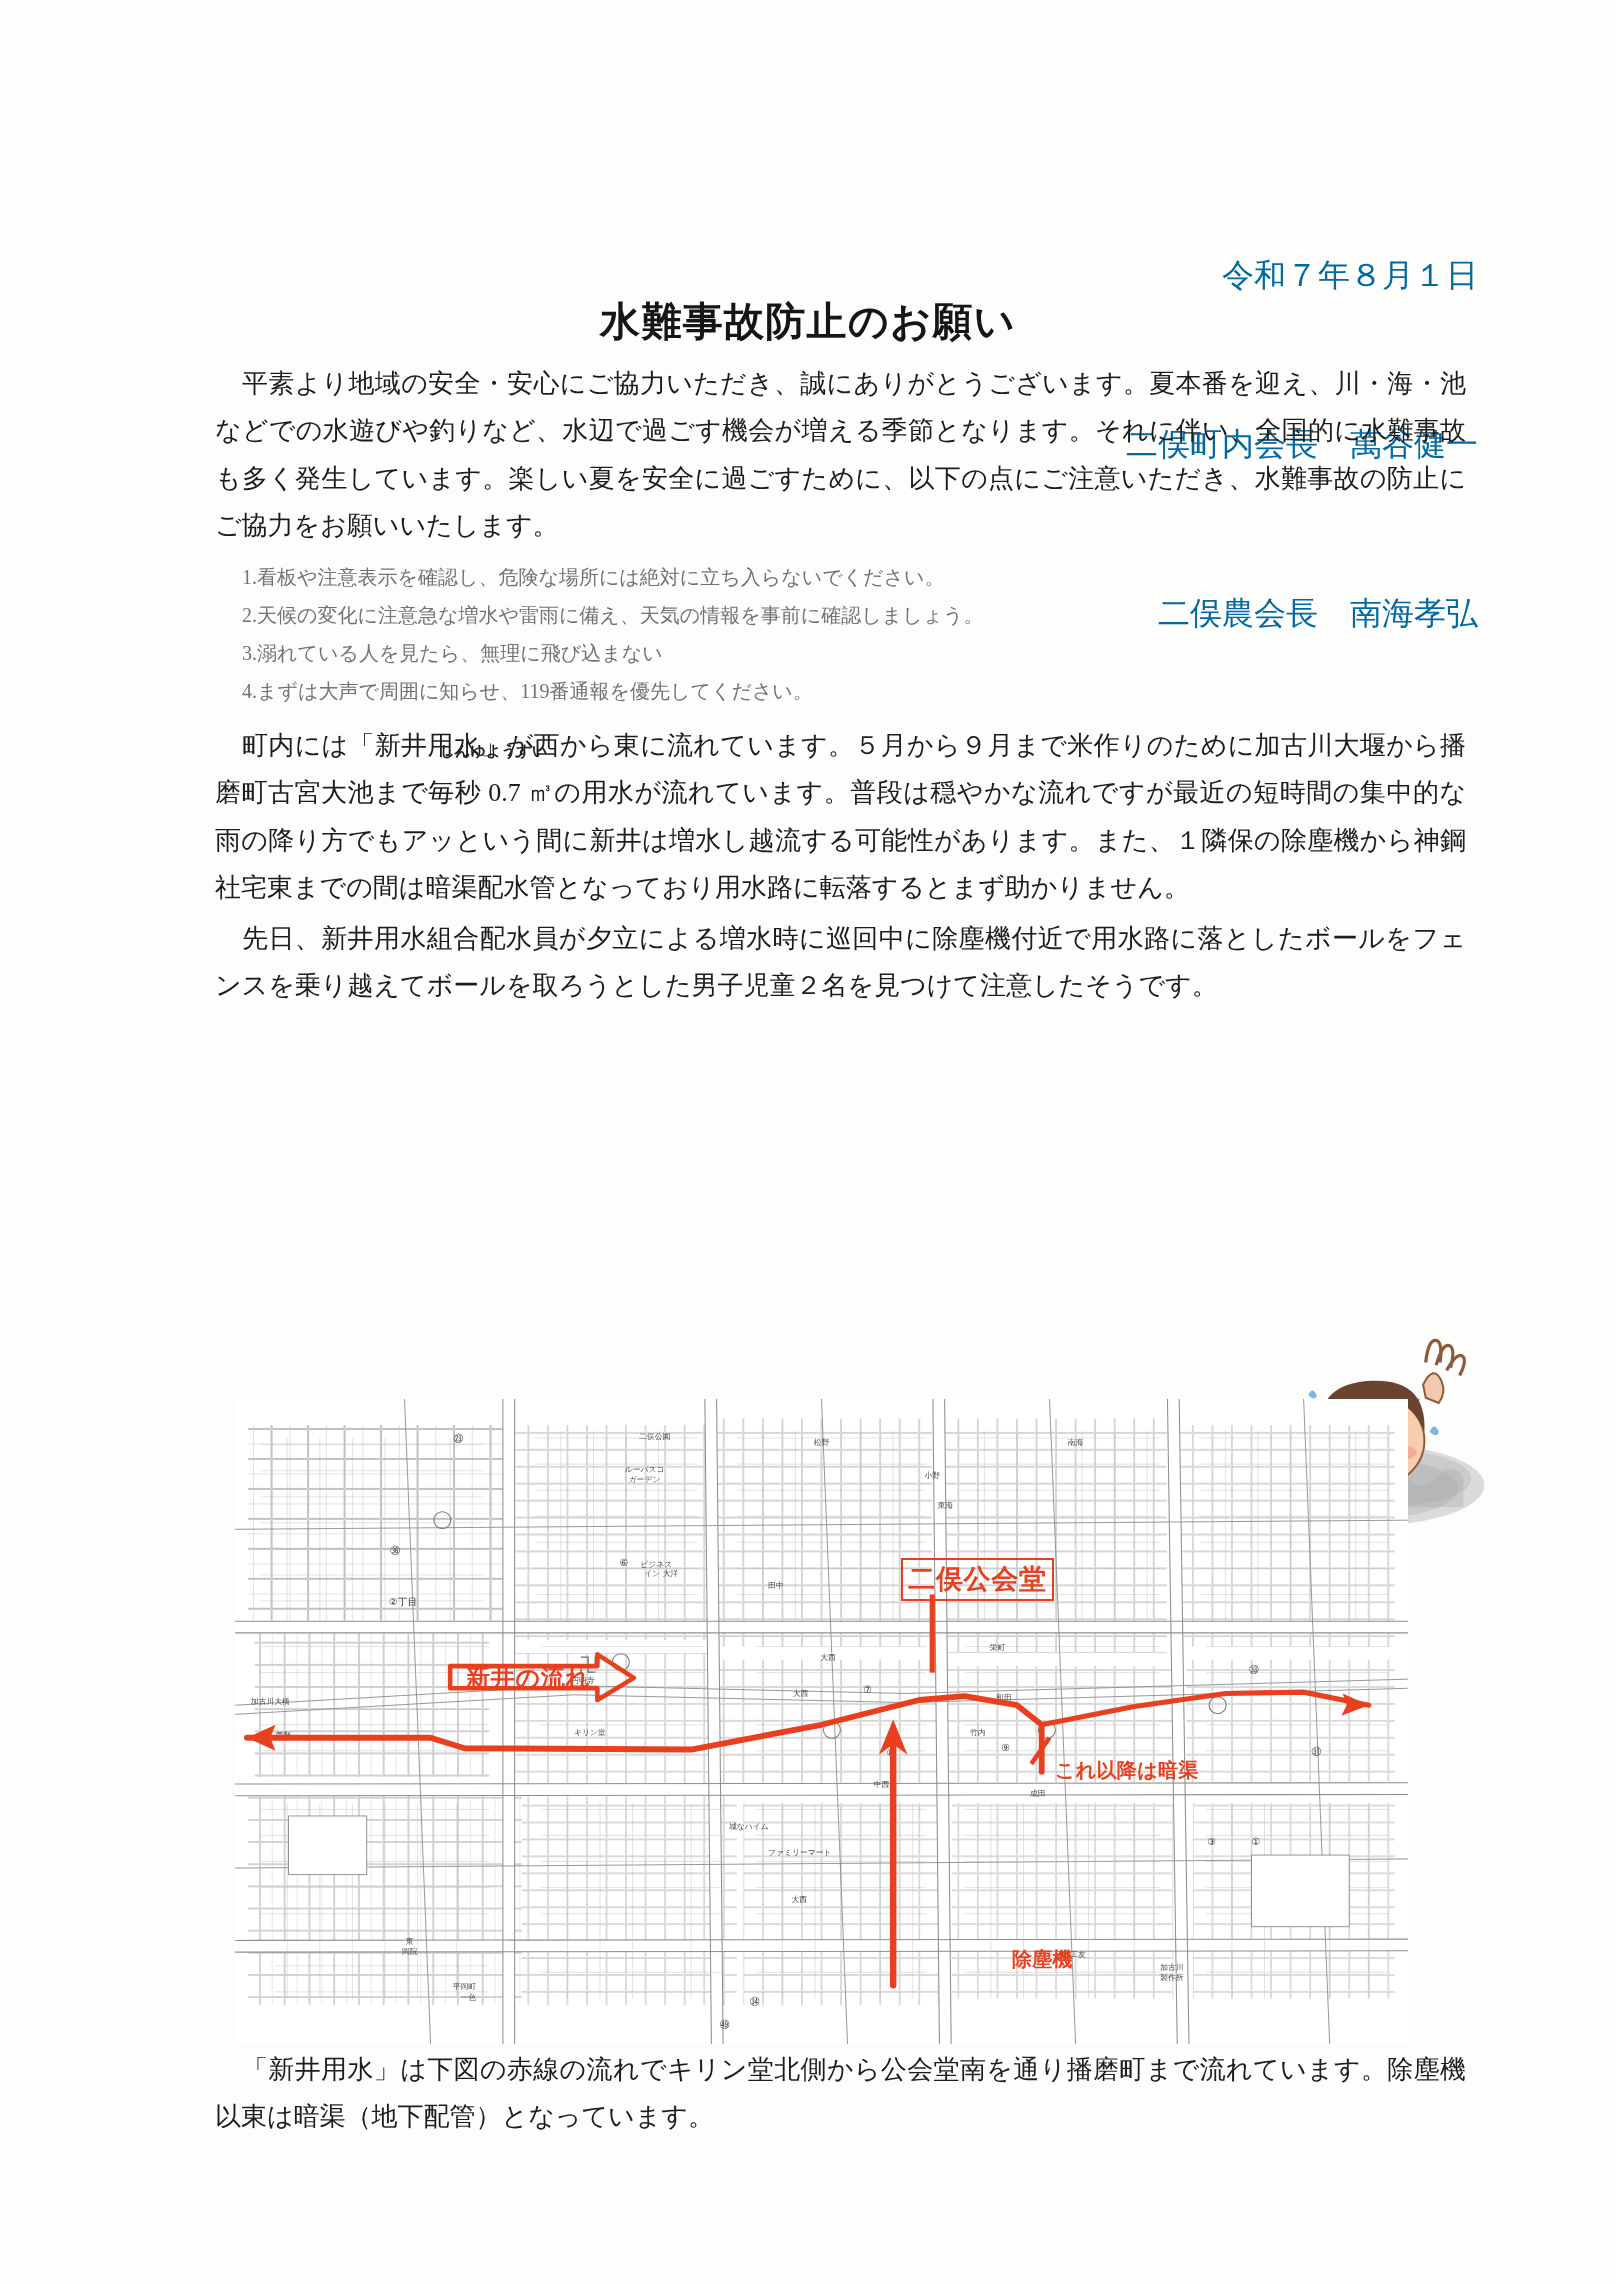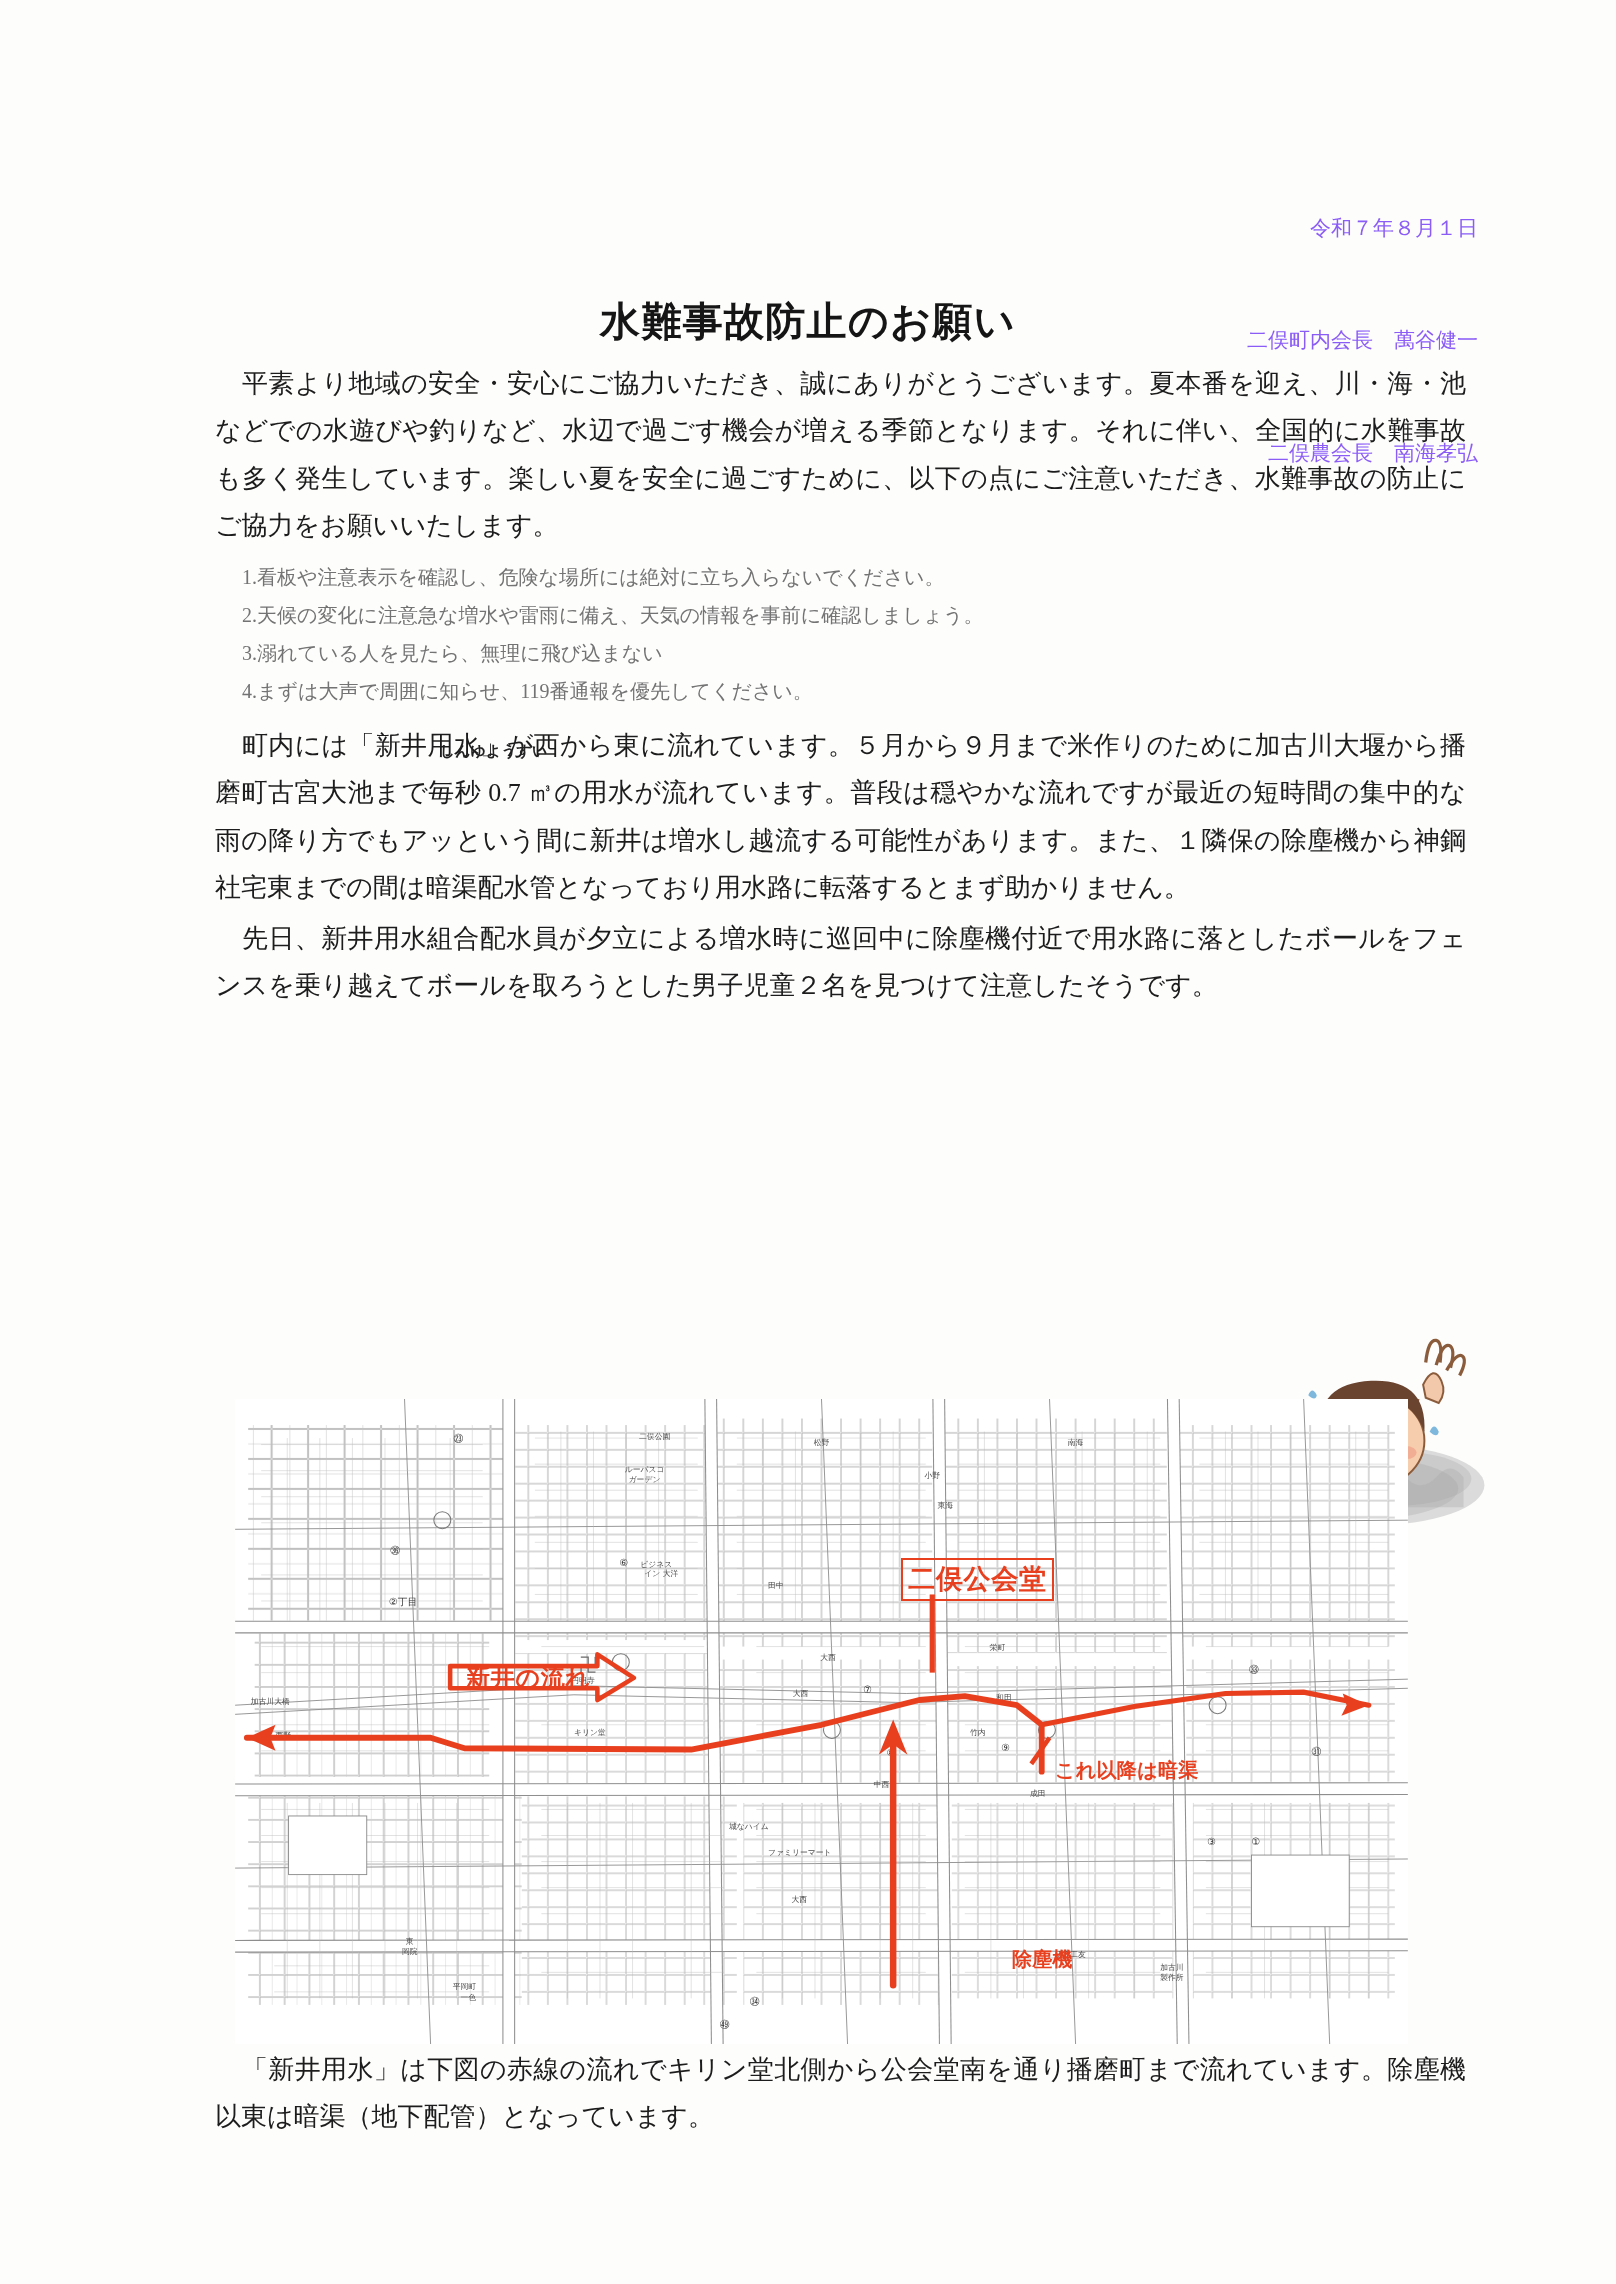--- a/index.html
+++ b/index.html
@@ -38,23 +38,23 @@
     letter-spacing: 6.5px;
     color: #1b1b1b;
     font-family: "Liberation Serif", "DejaVu Serif", serif;
   }
 
   .header-right {
     position: absolute;
     right: 138px;
     top: 138px;
     text-align: right;
-    font-size: 21px;
+    font-size: 32px;
     line-height: 1.72;
-    color: #8b5cf6;
+    color: #0369a1;
     white-space: pre;
   }
   .header-right div { margin-bottom: 3.9px; }
 
   
   .doc-title {
     position: absolute;
     left: 0;
     right: 0;
     top: 294px;

